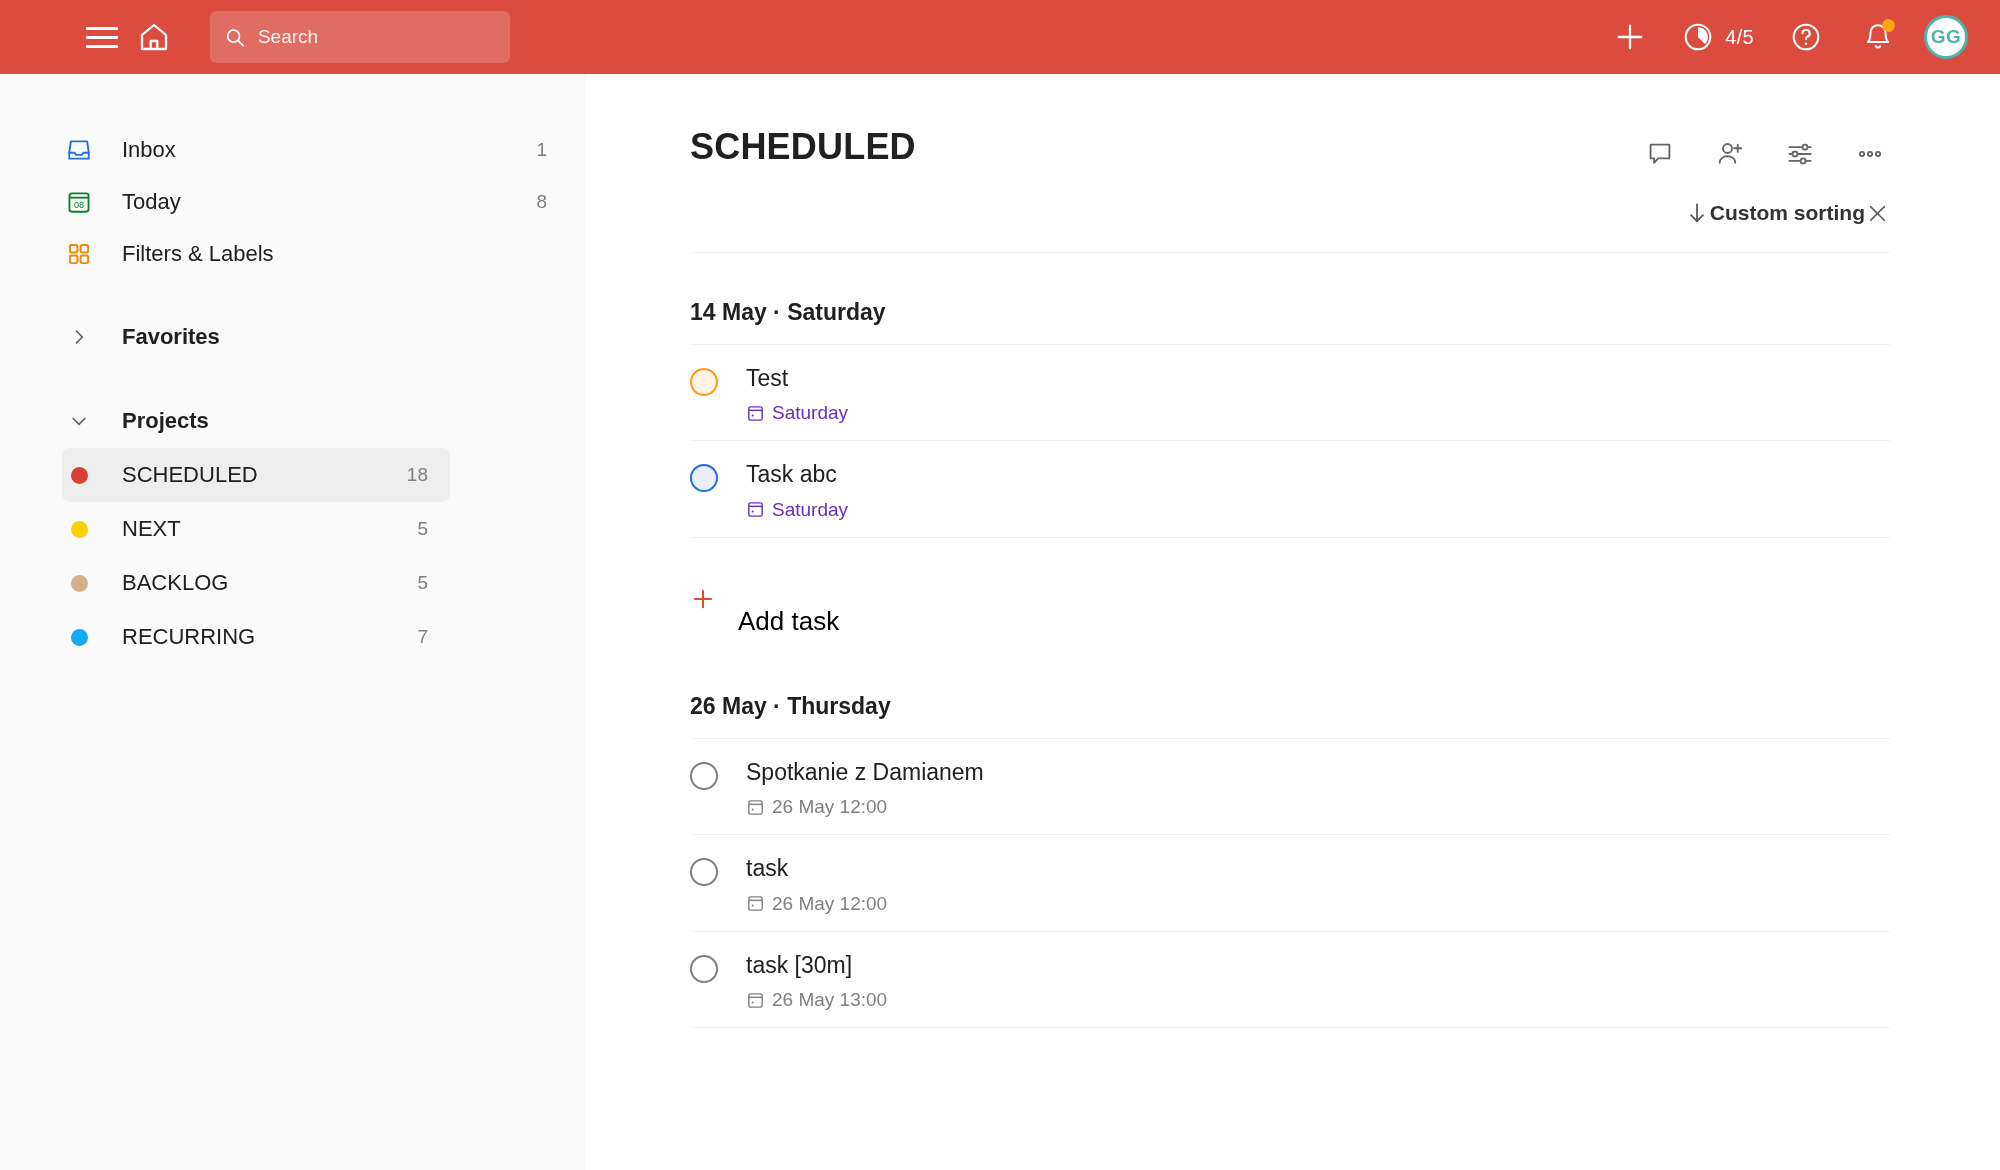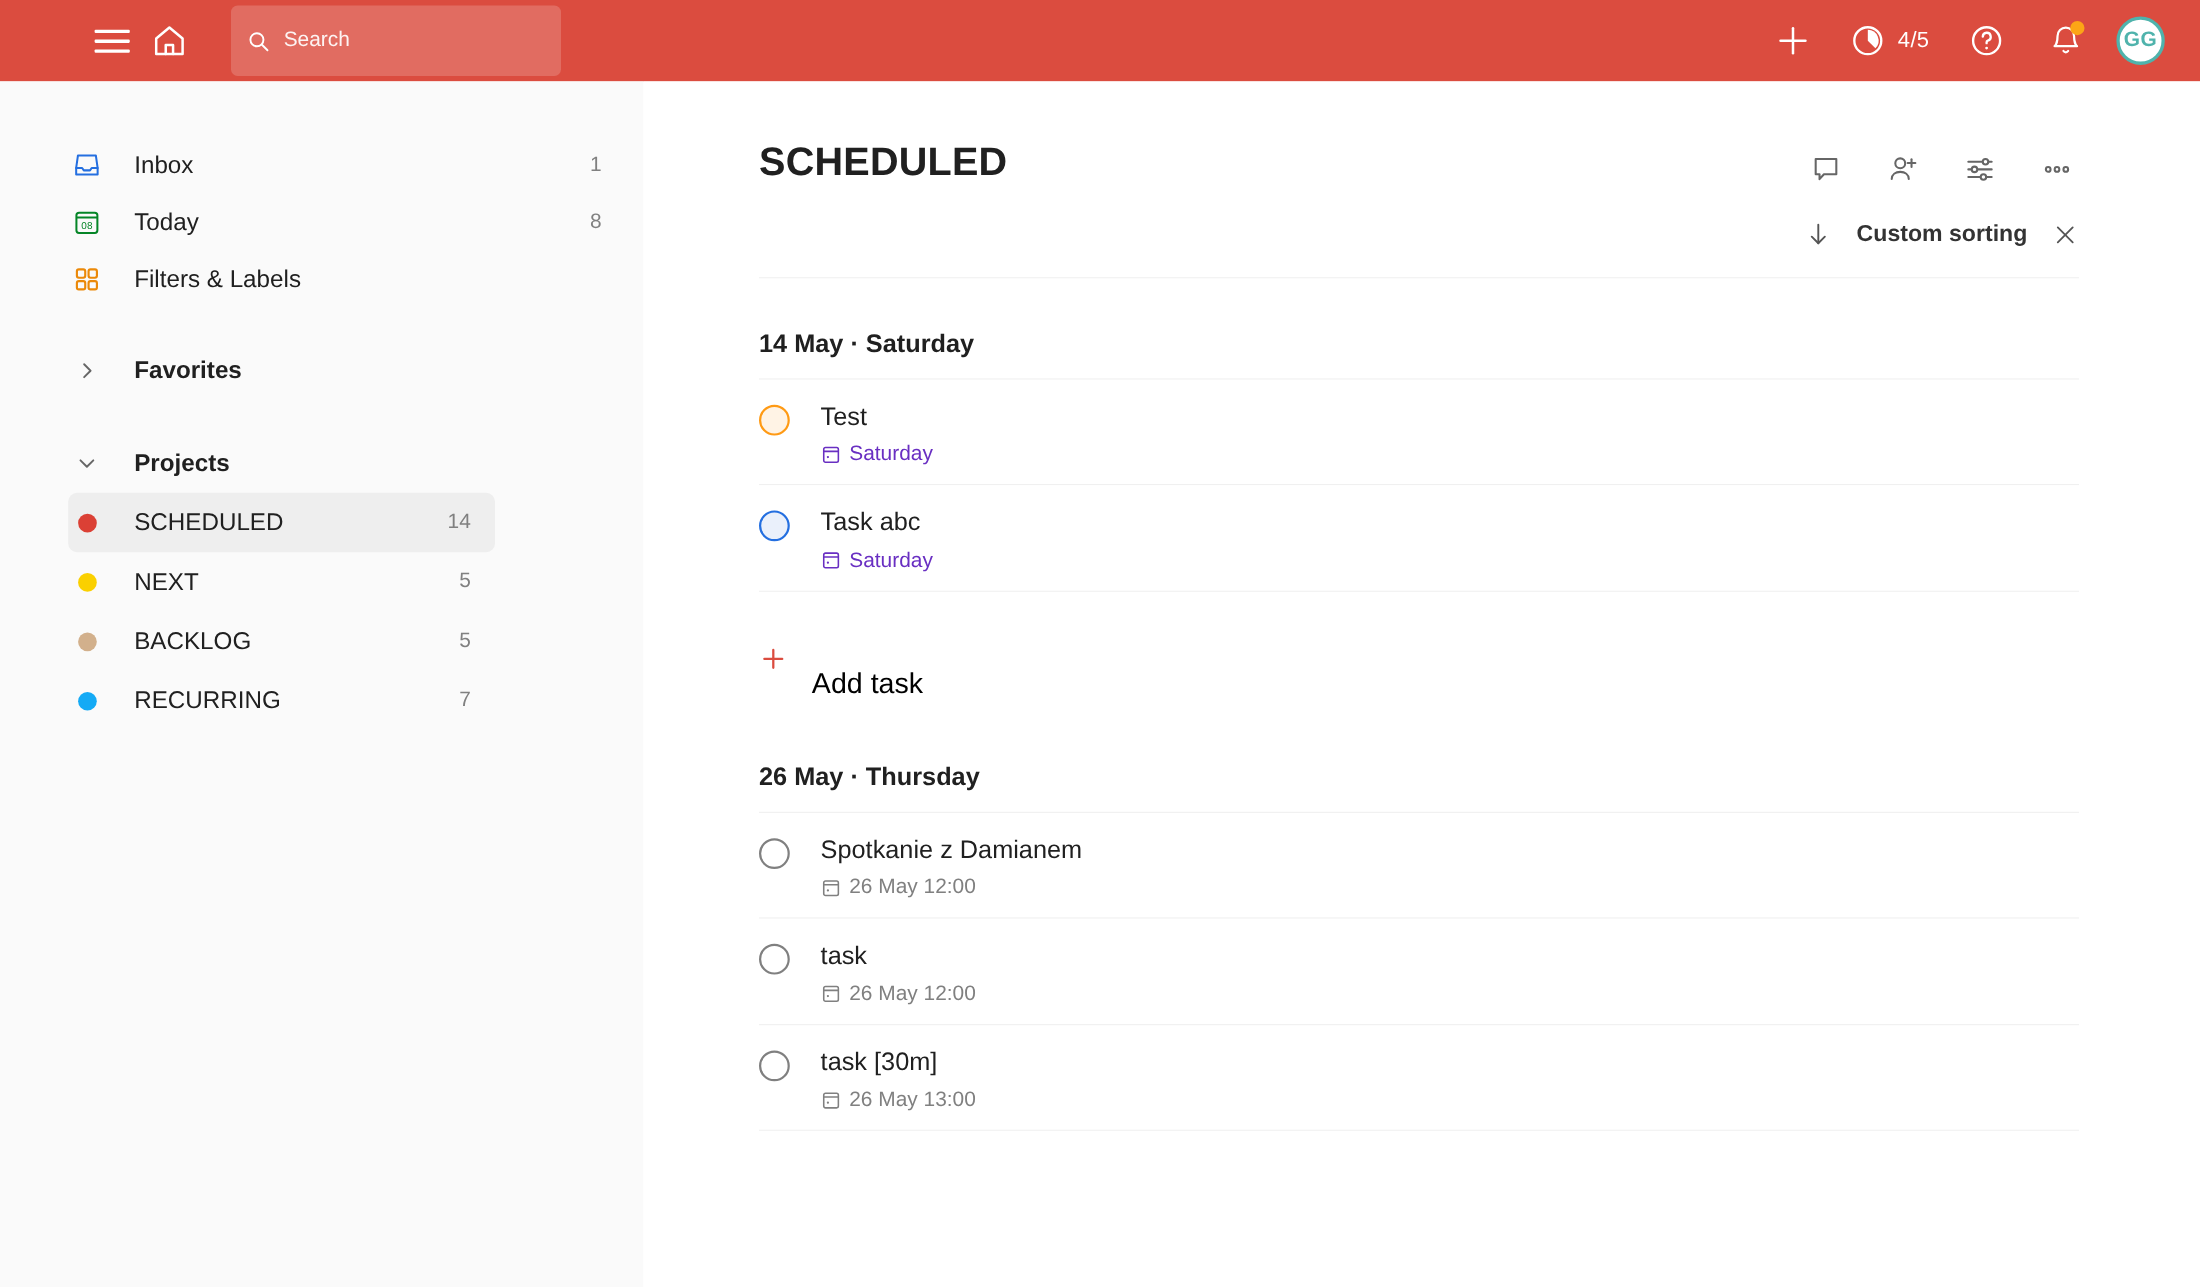--- a/index.html
+++ b/index.html
@@ -21,21 +21,21 @@
   .tb-icon-btn {
     width: 52px; height: 52px;
     display: flex; align-items: center; justify-content: center;
     border-radius: 6px; cursor: pointer;
   }
   .hamburger { display: flex; flex-direction: column; gap: 6px; }
   .hamburger span { display: block; width: 32px; height: 3px; background: #fff; border-radius: 1px; }
 
   .search-wrap {
     margin-left: 30px;
-    width: 300px; height: 64px;
+    width: 300px; height: 52px;
     background: rgba(255,255,255,0.18);
     border-radius: 6px;
     display: flex; align-items: center;
     padding: 0 14px; gap: 12px;
     cursor: text;
   }
   .search-input {
     background: transparent; border: none; outline: none;
     color: #fff; font-size: 19px;
     font-family: "Liberation Sans", sans-serif;
@@ -120,21 +120,21 @@
   }
   .page-title {
     font-size: 36px; font-weight: 700; color: #202020;
     letter-spacing: .2px;
   }
   .head-actions { margin-left: auto; display: flex; align-items: center; gap: 30px; padding-top: 8px; }
   .head-icon { width: 40px; height: 40px; display: flex; align-items: center; justify-content: center; cursor: pointer; }
 
   .sortbar {
     display: flex; align-items: center; justify-content: flex-end;
-    gap: 22px; padding-top: 26px; padding-bottom: 26px;
+    padding-top: 26px; padding-bottom: 26px;
     border-bottom: 1px solid #f0f0f0;
   }
   .sort-label { font-size: 21px; font-weight: 700; color: #333333; cursor: pointer; }
   .sort-ico { cursor: pointer; display: flex; align-items: center; }
 
   .date-group { padding-top: 46px; }
   .date-head {
     font-size: 23px; font-weight: 700; color: #202020;
     padding-bottom: 18px;
     border-bottom: 1px solid #f0f0f0;
@@ -287,21 +287,21 @@
       </svg>
     </span>
     <span class="section-title">Projects</span>
   </div>
 
   <div class="proj-item active">
     <span class="dot-wrap">
       <span class="dot" style="background:#db4035"></span>
     </span>
     <span class="proj-label">SCHEDULED</span>
-    <span class="proj-count">14</span>
+    <span class="proj-count">18</span>
   </div>
 
   <div class="proj-item">
     <span class="dot-wrap">
       <span class="dot" style="background:#fad000"></span>
     </span>
     <span class="proj-label">NEXT</span>
     <span class="proj-count">5</span>
   </div>
 

